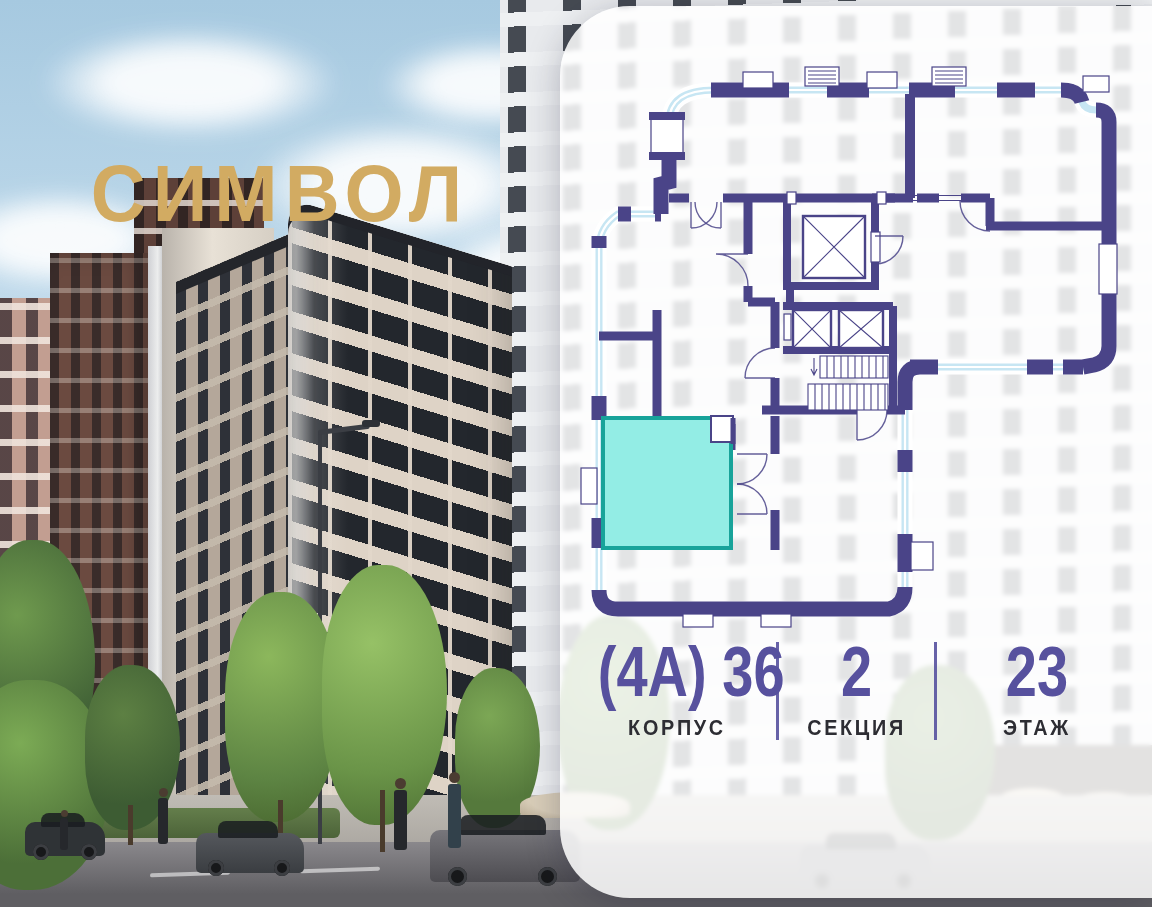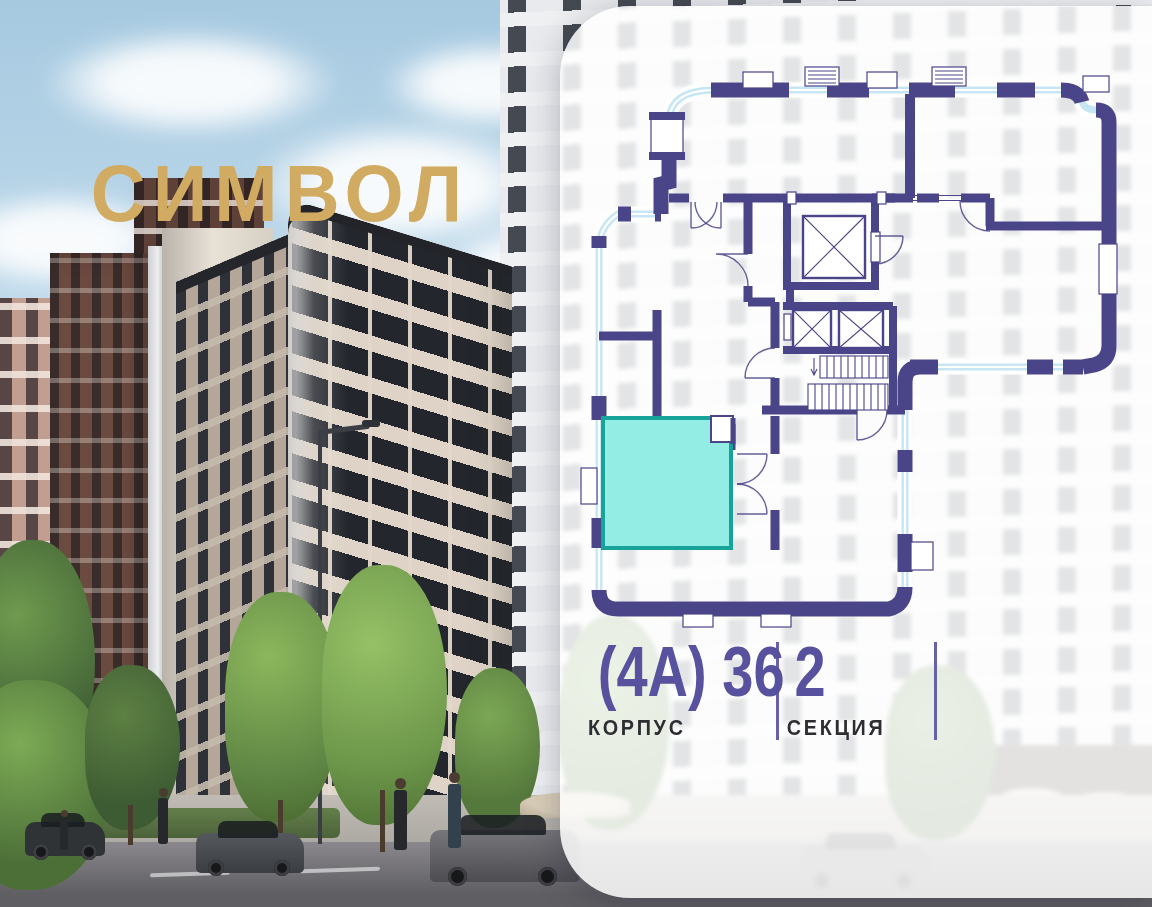--- a/index.html
+++ b/index.html
@@ -92,21 +92,21 @@
   .iw8{stroke:var(--wall,#4a4488);stroke-width:8;fill:none;}
   .iw5{stroke:var(--wall,#4a4488);stroke-width:5;fill:none;}
   .thin{stroke:var(--wall,#4a4488);stroke-width:2.4;fill:#ffffff;}
   .hair{stroke:var(--wall,#4a4488);stroke-width:1.1;fill:none;}
   .arc{stroke:var(--wall,#4a4488);stroke-width:1.4;fill:none;opacity:.85;}
   .slot{fill:#ffffff;stroke:var(--wall,#4a4488);stroke-width:1.2;}
   .unit{fill:var(--unit-fill,#93ede5);stroke:var(--unit-stroke,#18a39a);stroke-width:4;cursor:pointer;}
 
   
   #info{left:578px;top:638px;width:560px;display:flex;align-items:flex-start;}
-  .infocol{text-align:left;}
+  .infocol{text-align:center;}
   .infocol .val{font-weight:bold;font-size:70px;line-height:68px;color:var(--accent,#57519e);
     transform:scaleX(.8);transform-origin:50% 0;white-space:nowrap;}
   .infocol .lbl{margin-top:9px;font-size:22px;font-weight:bold;letter-spacing:3px;color:#2d2d33;
     transform:scaleX(.9);transform-origin:50% 0;}
   .vdiv{width:3px;height:98px;background:var(--accent,#57519e);opacity:.9;margin-top:4px;}
   #col1{width:198px;} #col2{width:155px;} #col3{width:200px;}
 </style>
 </head>
 <body>
 
@@ -295,15 +295,19 @@
     <div class="infocol" id="col1">
       <div class="val">(4А) 36</div>
       <div class="lbl">КОРПУС</div>
     </div>
     <div class="vdiv"></div>
     <div class="infocol" id="col2">
       <div class="val">2</div>
       <div class="lbl">СЕКЦИЯ</div>
     </div>
     <div class="vdiv"></div>
+    <div class="infocol" id="col3">
+      <div class="val">23</div>
+      <div class="lbl">ЭТАЖ</div>
+    </div>
   </div>
 
 </div>
 
 </body></html>

